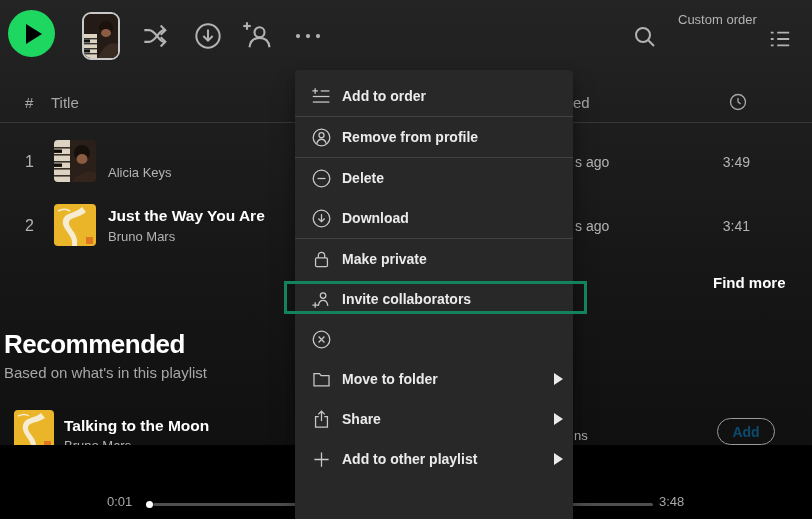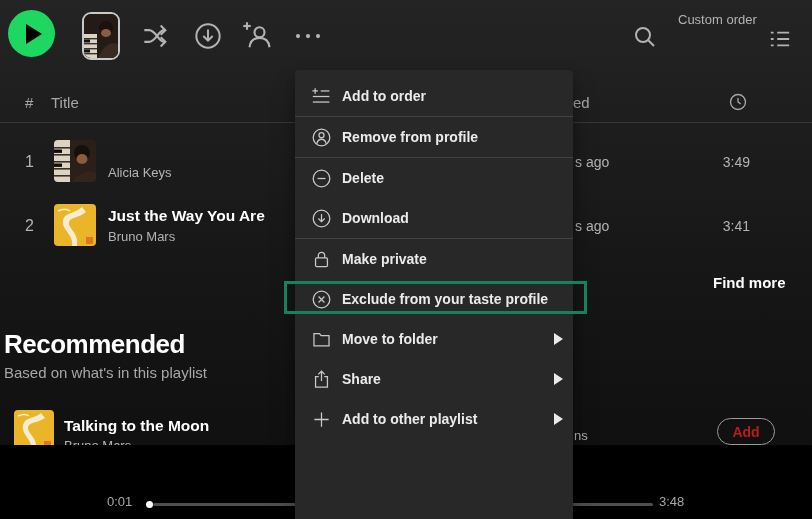--- a/index.html
+++ b/index.html
@@ -34,21 +34,21 @@
 
   .find-more{left:713px;top:274px;color:#fff;font-size:15px;font-weight:700;cursor:pointer;}
 
   
   .rec-title{left:4px;top:329px;color:#fff;font-size:26px;font-weight:700;letter-spacing:-0.5px;}
   .rec-sub{left:4px;top:364px;color:#a7a7a7;font-size:15px;}
   .rec-art{left:14px;top:410px;width:40px;height:40px;border-radius:4px;overflow:hidden;}
   .rec-song{left:64px;top:417px;color:#fff;font-size:15.5px;font-weight:700;}
   .rec-artist{left:64px;top:438px;color:#b3b3b3;font-size:13px;}
   .rec-album{left:574px;top:428px;color:#b3b3b3;font-size:13px;}
-  .add-btn{left:717px;top:418px;width:58px;height:27px;border:1px solid #9a9a9a;border-radius:15px;background:transparent;color:#b91c1c;font-size:14px;font-weight:700;font-family:"Liberation Sans",sans-serif;cursor:pointer;}
+  .add-btn{left:717px;top:418px;width:58px;height:27px;border:1px solid #9a9a9a;border-radius:15px;background:transparent;color:#0c4a6e;font-size:14px;font-weight:700;font-family:"Liberation Sans",sans-serif;cursor:pointer;}
 
   
   .player{left:0;top:445px;width:812px;height:74px;background:#000;z-index:5;}
   .p-time{position:absolute;top:49px;color:#a7a7a7;font-size:13px;}
   .p-dot{position:absolute;left:146px;top:56px;width:7px;height:7px;border-radius:50%;background:#fff;}
   .p-line{position:absolute;left:153px;top:58px;width:500px;height:3px;background:#4f4f4f;border-radius:2px;cursor:pointer;}
 
   
   .menu{left:295px;top:70px;width:278px;height:470px;background:#282828;border-radius:4px;z-index:10;
         box-shadow:0 16px 24px rgba(0,0,0,.3),0 6px 8px rgba(0,0,0,.2);padding-top:6px;box-sizing:border-box;}
@@ -253,25 +253,34 @@
         <svg viewBox="0 0 24 24" width="19" height="19" fill="none" stroke="#c8c8c8" stroke-width="1.6">
           <rect x="4.5" y="10" width="15" height="11" rx="1.5"></rect>
           <path d="M8 10V7a4 4 0 0 1 8 0v3"></path>
         </svg>
       </span>
     <span class="m-label">Make private</span>
     </div>
     <div class="m-item">
     <span class="m-icon">
         <svg viewBox="0 0 24 24" width="19" height="19" fill="none" stroke="#c8c8c8" stroke-width="1.6">
+          <circle cx="14" cy="7" r="3.5"></circle>
+          <path d="M8 20c.6-4.5 2.8-6.8 6-6.8s5.4 2.3 6 6.8"></path>
+          <path d="M4 15.5v7M.5 19h7"></path>
+        </svg>
+      </span>
+    <span class="m-label">Invite collaborators</span>
+    </div>
+    <div class="m-item">
+    <span class="m-icon">
+        <svg viewBox="0 0 24 24" width="19" height="19" fill="none" stroke="#c8c8c8" stroke-width="1.6">
           <circle cx="12" cy="12" r="10.5"></circle>
           <path d="M8.3 8.3l7.4 7.4M15.7 8.3l-7.4 7.4"></path>
         </svg>
       </span>
-    <span class="m-label">Exclude from your taste profile</span>
     </div>
     <div class="m-item">
     <span class="m-icon">
         <svg viewBox="0 0 24 24" width="19" height="19" fill="none" stroke="#c8c8c8" stroke-width="1.6">
           <path d="M2.5 4.5h7l2 2.5h10v13h-19z"></path>
         </svg>
       </span>
     <span class="m-label">Move to folder</span>
     <span class="m-arrow"></span>
     </div>

